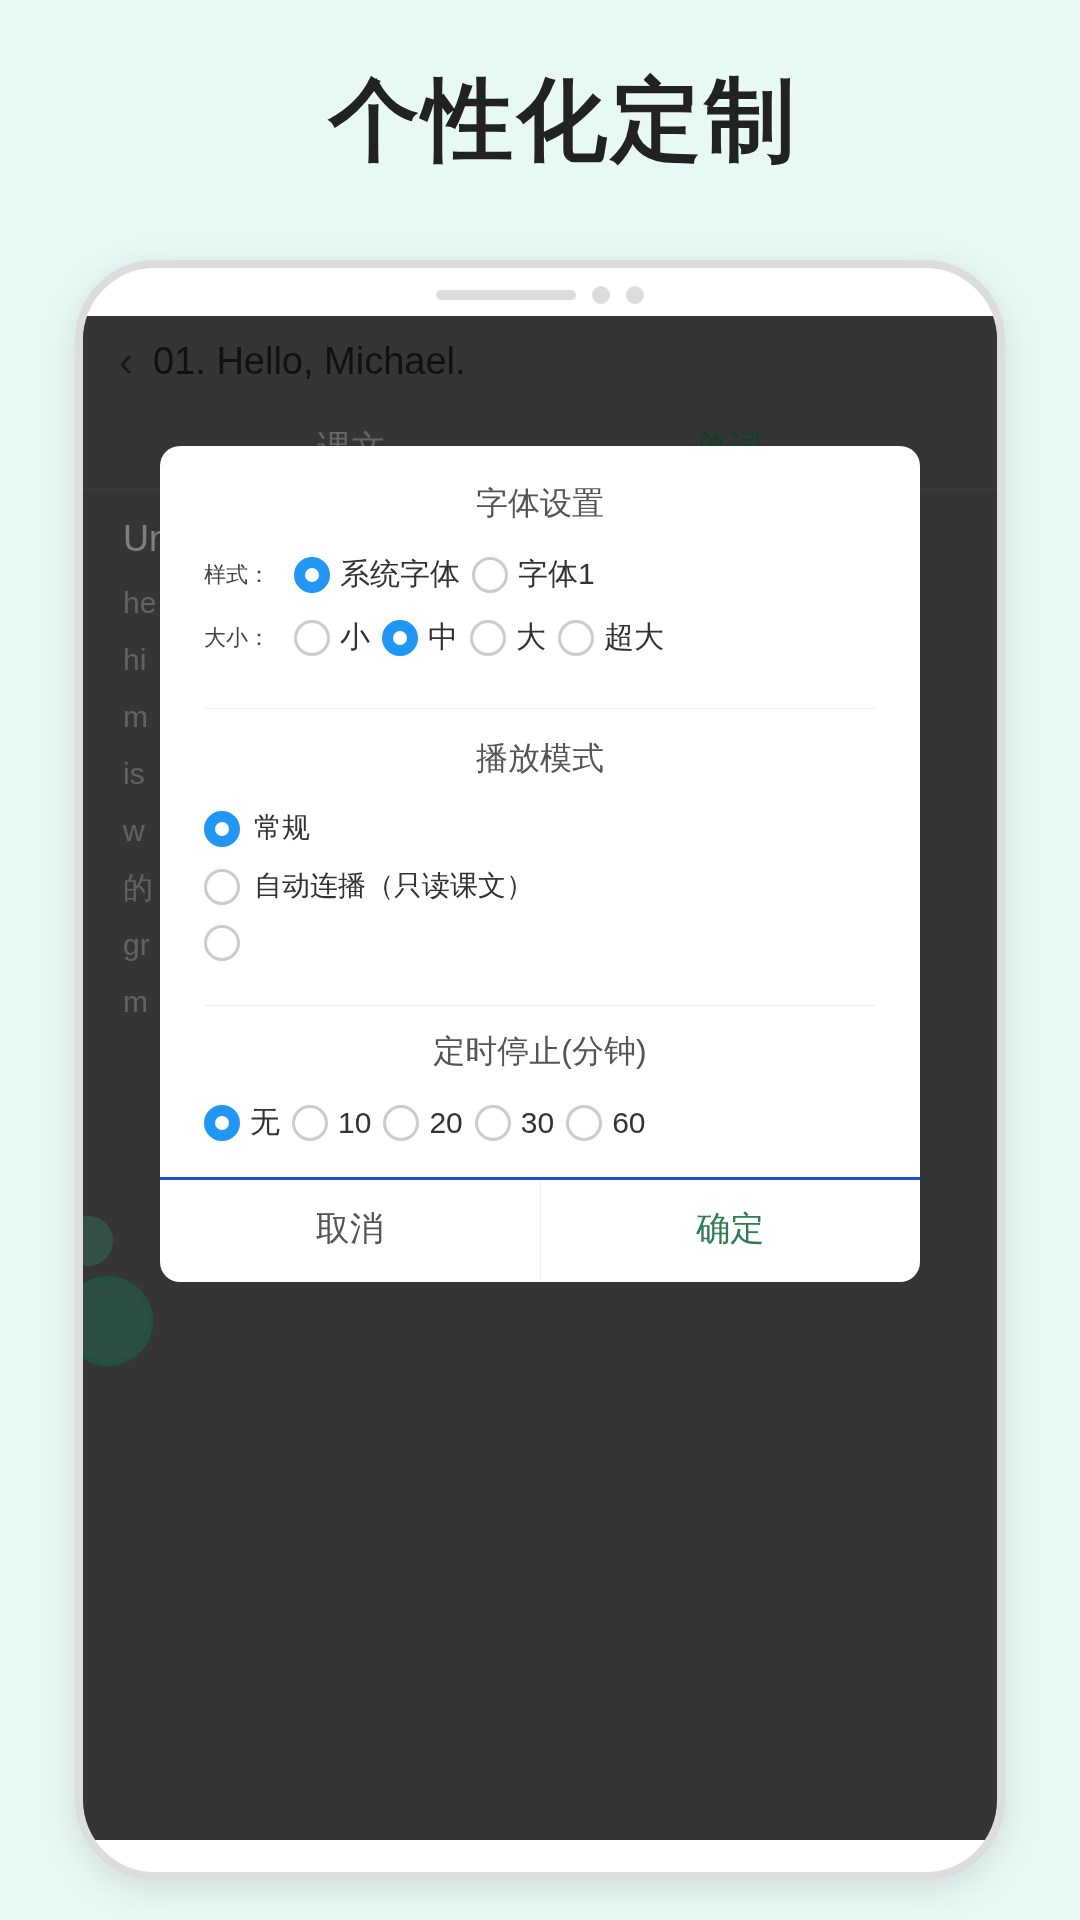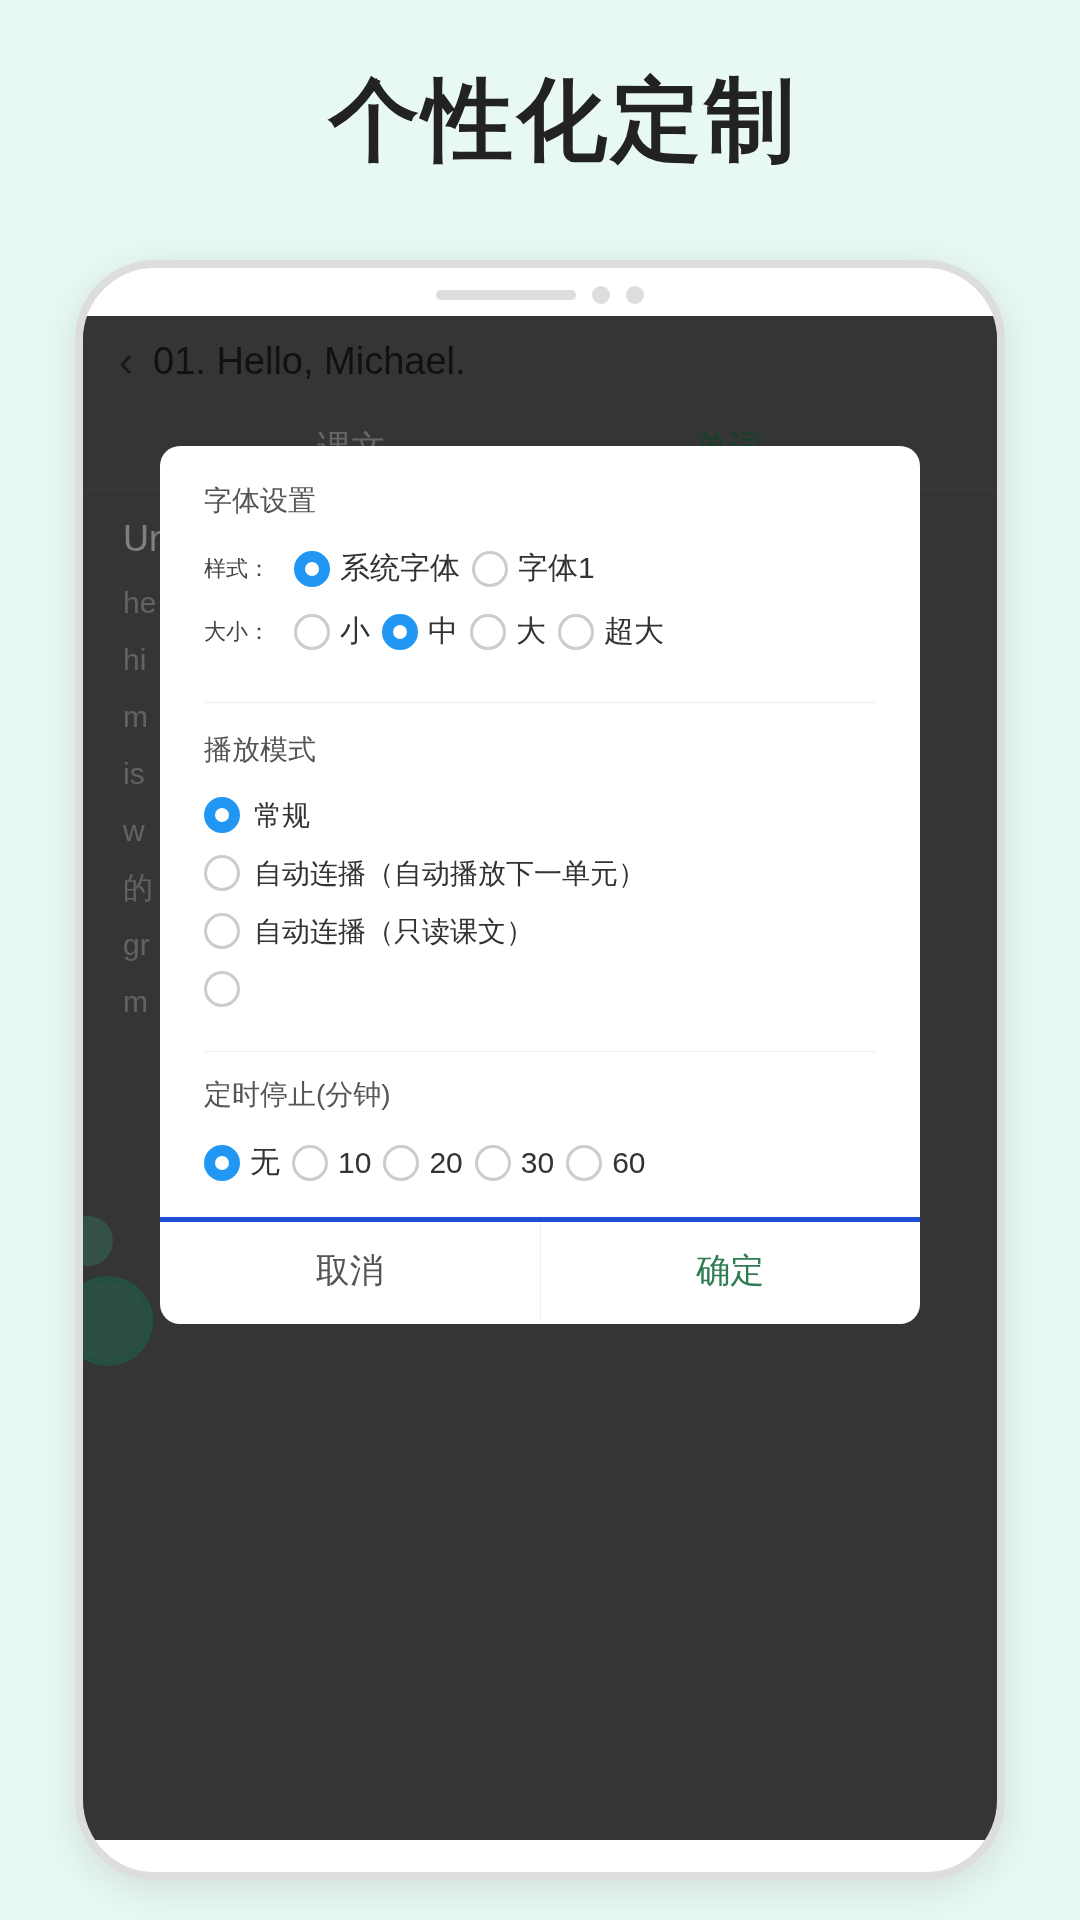--- a/index.html
+++ b/index.html
@@ -176,22 +176,22 @@
     
     .settings-modal {
       background: white;
       border-radius: 20px;
       width: 760px;
       padding: 36px 44px 0;
       overflow: hidden;
     }
 
     .section-title {
-      text-align: left;
-      font-size: 28px;
+      text-align: center;
+      font-size: 32px;
       color: #555;
       margin-bottom: 28px;
       font-weight: 400;
     }
 
     
     .font-section {
       border-bottom: 1px solid #eee;
       padding-bottom: 28px;
       margin-bottom: 28px;
@@ -247,39 +247,39 @@
 
     
     .playback-section {
       border-bottom: 1px solid #eee;
       padding-bottom: 24px;
       margin-bottom: 24px;
     }
 
     .radio-row {
       display: flex;
-      align-items: flex-start;
+      align-items: flex-end;
       gap: 14px;
       margin-bottom: 20px;
       cursor: pointer;
     }
     .radio-row .radio-text {
       font-size: 28px;
     }
 
     
     .timer-section {
       padding-bottom: 24px;
       margin-bottom: 10px;
     }
 
     
     .modal-buttons {
       display: flex;
-      border-top: 5px solid #1d4ed8;
+      border-top: 3px solid #1d4ed8;
       margin: 4px -44px;
     }
     .modal-btn {
       flex: 1;
       text-align: center;
       padding: 26px 0;
       font-size: 34px;
       cursor: pointer;
     }
     .modal-btn.cancel {
@@ -378,24 +378,20 @@
 
         <div class="playback-section">
           <div class="section-title">播放模式</div>
 
           <div class="radio-row">
             <div class="radio-circle selected"></div>
             <span class="radio-text">常规</span>
           </div>
           <div class="radio-row">
             <div class="radio-circle"></div>
-            <span class="radio-text">自动连播（自动播放下一单元）</span>
-          </div>
-          <div class="radio-row">
-            <div class="radio-circle"></div>
             <span class="radio-text">自动连播（只读课文）</span>
           </div>
           <div class="radio-row">
             <div class="radio-circle"></div>
           </div>
         </div>
 
         <div class="timer-section">
           <div class="section-title">定时停止(分钟)</div>
 

